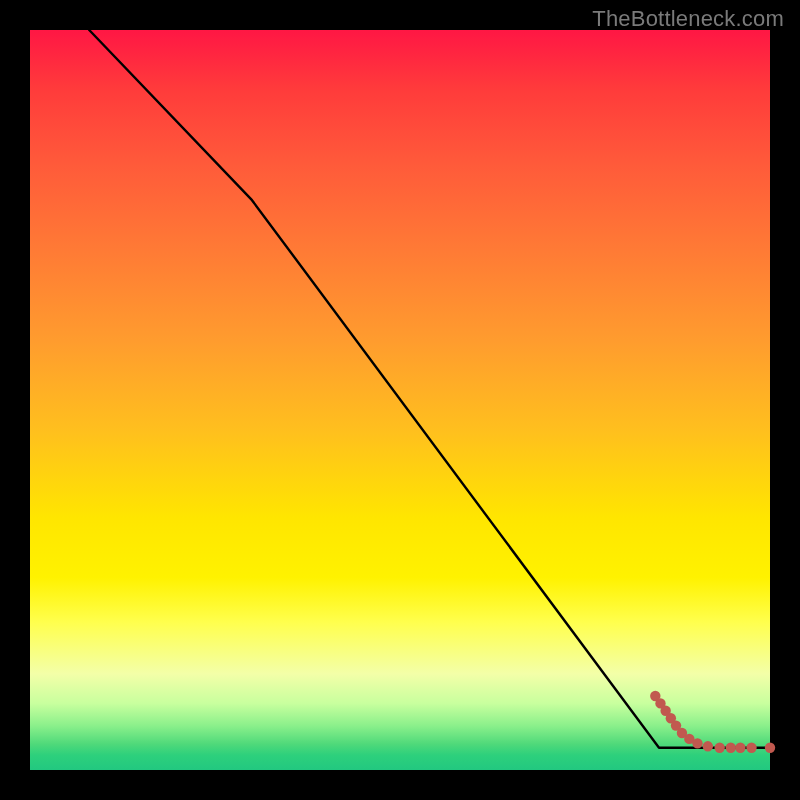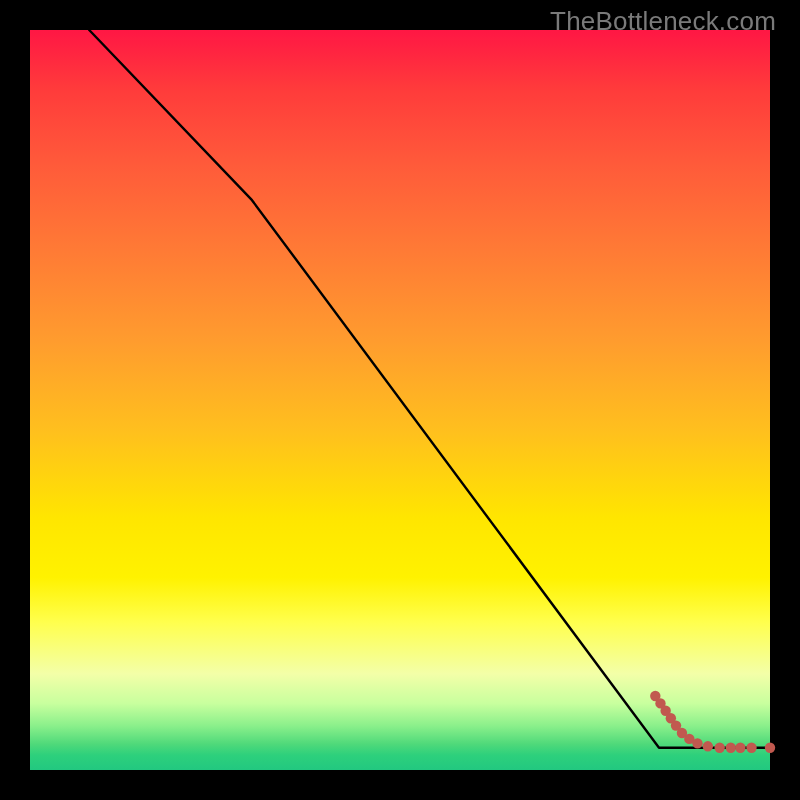--- a/index.html
+++ b/index.html
@@ -37,23 +37,23 @@
       #c8ff9e 91%,
       #8bf08b 94%,
       #4fd97a 96.5%,
       #2dd07c 98%,
       #22c880 100%
     );
   }
   .watermark {
     position: absolute;
     top: 6px;
-    right: 24px;
+    right: 16px;
     color: #7a7a7a;
-    font-size: 26px;
+    font-size: 22px;
     font-weight: 400;
     letter-spacing: 0.2px;
     user-select: none;
   }
   svg.overlay {
     position: absolute;
     left: 0;
     top: 0;
     width: 740px;
     height: 740px;

